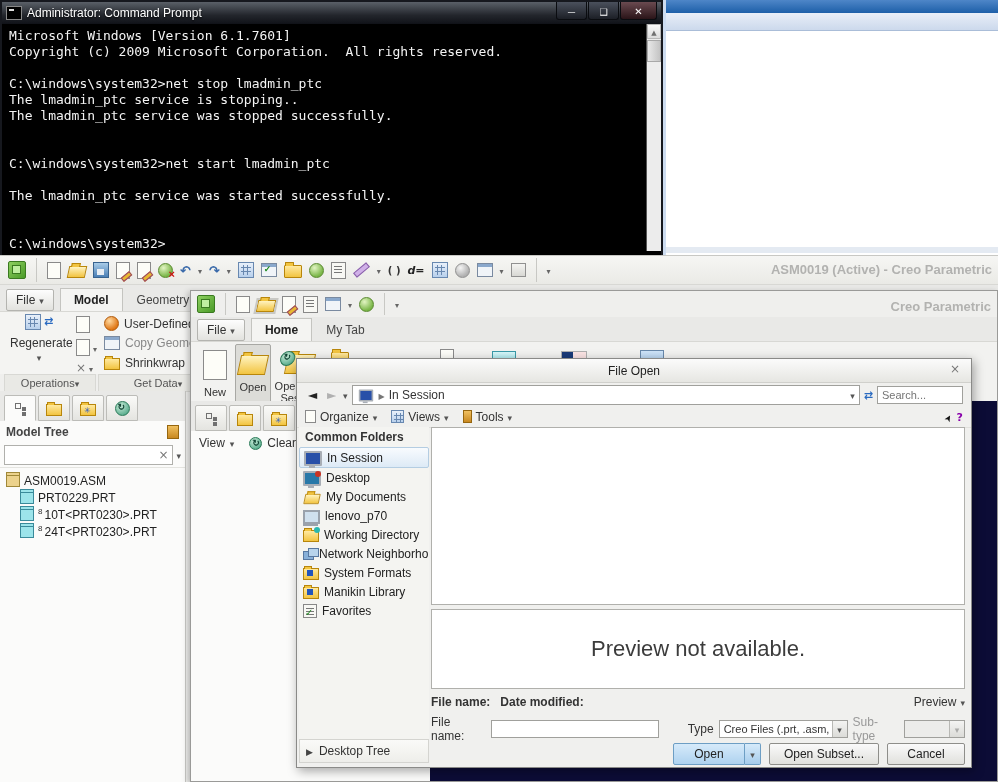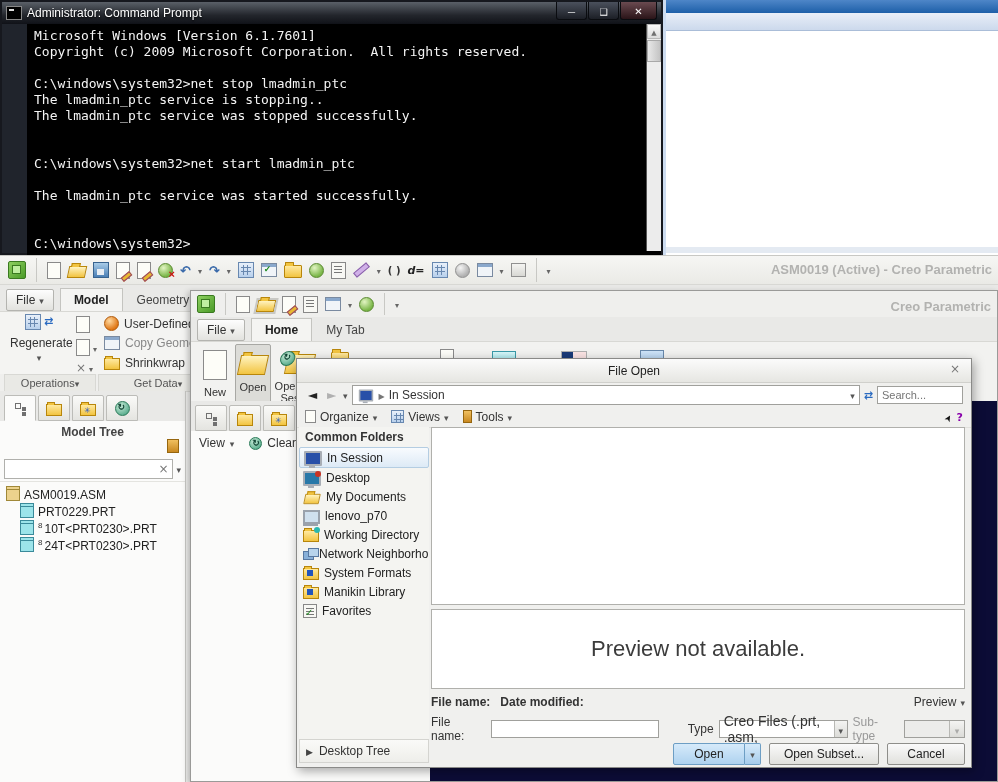--- a/index.html
+++ b/index.html
@@ -83,21 +83,21 @@
   
   #cmd{left:0;top:0;width:663px;height:255px;background:#20242c;border:2px solid #16181e;box-sizing:border-box;}
   #cmd .tb{height:22px;background:linear-gradient(#5a6068,#23262c 60%,#101218);display:flex;align-items:center;padding:0 4px;}
   #cmd .cmdic{width:14px;height:12px;background:#000;border:1px solid #888;margin-right:5px;}
   #cmd .cmdic::after{content:"";position:absolute;left:2px;top:2px;width:5px;height:2px;background:#ddd;}
   #cmd .title{color:#fff;font-size:12px;text-shadow:0 1px 2px #000;}
   .caps{margin-left:auto;display:flex;align-self:flex-start;}
   .cap{width:29px;height:17px;background:linear-gradient(#4a505c,#1c1f26);border:1px solid #0a0c10;border-top:none;
     display:flex;align-items:center;justify-content:center;border-radius:0 0 3px 3px;margin-left:1px;}
   .cap.close{width:35px;background:linear-gradient(#6a4a50,#2a1418);}
-  #cmd .body{position:relative;height:227px;background:#000;padding:4px 32px 0 7px;margin-left:25px;}
+  #cmd .body{position:relative;height:227px;background:#000;padding:4px 32px 0 7px;}
   .cline{font-family:"DejaVu Sans Mono","Liberation Mono",monospace;font-size:13px;line-height:16px;min-height:16px;
     color:#f4f4f4;white-space:pre;}
   #cmd .sbar{position:absolute;right:0;top:0;width:14px;height:227px;background:#ececec;border-left:1px solid #555;}
   #cmd .sbar .up{display:block;height:13px;background:linear-gradient(#fafafa,#dcdcdc);border:1px solid #b8b8b8;text-align:center;line-height:11px;}
   #cmd .sbar .thumb{display:block;height:20px;background:linear-gradient(90deg,#e8e8e8,#c4c4c4);border:1px solid #a8a8a8;margin-top:1px;}
   
   #creo1{left:0;top:255px;width:998px;height:527px;background:#efefed;border-top:1px solid #c8c8c4;}
   #creo1 .qbar{height:28px;display:flex;align-items:center;gap:7px;padding:0 8px;background:linear-gradient(#f6f6f4,#eaeae6);border-bottom:1px solid #d8d8d4;}
   .wtitle{position:absolute;right:6px;top:6px;font-size:13px;font-weight:bold;color:#b2b2b0;}
   .tabrow{display:flex;align-items:flex-end;height:26px;padding-left:4px;background:#e9e9e7;}
@@ -106,21 +106,21 @@
   .tab{padding:4px 13px;font-size:12px;color:#444;border:1px solid transparent;border-bottom:none;}
   .tab.active{background:#f4f4f2;border-color:#c4c4c0;font-weight:bold;color:#222;}
   .ribbon1{position:relative;height:62px;background:#f4f4f2;border-top:1px solid #d8d8d4;}
   .grouplbl{position:absolute;top:62px;height:18px;display:flex;align-items:center;justify-content:center;
     font-size:11px;color:#555;background:#e9e9e5;border:1px solid #d8d8d4;box-sizing:border-box;}
   #creo1 .panelwrap{position:absolute;left:0;top:135px;width:185px;bottom:0;background:#fbfbfa;border-right:1px solid #c8c8c4;}
   .navtabs{display:flex;align-items:flex-end;height:30px;background:#e9e9e7;padding-left:4px;gap:2px;}
   .navtab{width:30px;height:24px;display:flex;align-items:center;justify-content:center;background:linear-gradient(#fafaf8,#e4e4e0);
     border:1px solid #bcbcb8;border-radius:2px 2px 0 0;}
   .navtab.active{background:#fbfbfa;border-bottom-color:#fbfbfa;}
-  .mt-head{display:flex;align-items:center;padding:4px 6px;font-weight:bold;color:#444;flex-direction:column;}
+  .mt-head{display:flex;align-items:center;padding:4px 6px;font-weight:bold;color:#444;}
   .mt-filter{display:flex;align-items:center;gap:3px;padding:2px 4px;}
   .mt-filter .fld{flex:1;height:18px;background:#fff;border:1px solid #b0b0ac;display:flex;align-items:center;justify-content:flex-end;padding-right:4px;}
   .treeitem{display:flex;align-items:center;gap:4px;height:17px;font-size:12px;color:#222;}
   .treeitem .mark{font-size:8px;color:#333;margin-right:-2px;margin-top:-6px;}
   
   #creo2{left:190px;top:290px;width:808px;height:492px;background:#efefed;border:1px solid #9a9a98;box-shadow:-2px 2px 6px rgba(0,0,0,.25);box-sizing:border-box;}
   #creo2 .qbar{height:26px;display:flex;align-items:center;gap:7px;padding:0 6px;}
   #creo2 .tabrow{height:24px;}
   #creo2 .ribbon{position:relative;height:84px;background:#f2f2f0;border-top:1px solid #d8d8d4;border-bottom:1px solid #d0d0cc;}
   .bigbtn{position:absolute;top:2px;width:36px;height:78px;display:flex;flex-direction:column;align-items:center;justify-content:flex-start;
@@ -150,21 +150,21 @@
   .sbitem{display:flex;align-items:center;gap:5px;height:19px;padding:0 4px;white-space:nowrap;font-size:12px;color:#222;}
   .sbitem.sel{background:linear-gradient(#f8fbfe,#ddeaf6);border:1px solid #b4cde2;border-radius:2px;}
   #dlg .flist{position:absolute;left:134px;top:68px;width:534px;height:178px;background:#fff;border:1px solid #b0b0ac;box-sizing:border-box;}
   #dlg .fprev{position:absolute;left:134px;top:250px;width:534px;height:80px;background:#fff;border:1px solid #b0b0ac;box-sizing:border-box;
     display:flex;align-items:center;justify-content:center;}
   .prevmsg{font-size:22px;color:#3c3c3c;}
   #dlg .inforow{position:absolute;left:134px;top:332px;width:534px;height:22px;display:flex;align-items:center;gap:10px;font-weight:bold;color:#333;}
   #dlg .inforow .right{margin-left:auto;display:flex;align-items:center;gap:4px;font-weight:normal;color:#333;}
   #dlg .formrow{position:absolute;left:134px;top:358px;width:534px;height:24px;display:flex;align-items:center;gap:5px;}
   .tfield{height:18px;background:#fff;border:1px solid #a0a09c;box-sizing:border-box;}
-  .dsel{height:18px;background:#fff;border:1px solid #a0a09c;display:flex;align-items:center;box-sizing:border-box;font-size:14px;}
+  .dsel{height:18px;background:#fff;border:1px solid #a0a09c;display:flex;align-items:center;box-sizing:border-box;font-size:11px;}
   .dsel .dd{margin-left:auto;width:14px;height:100%;background:linear-gradient(#f4f4f2,#dcdcd8);border-left:1px solid #b8b8b4;
     display:flex;align-items:center;justify-content:center;}
   .dsel.dis{background:#ececea;}
   .gray{color:#999;}
   #dlg .btnrow{position:absolute;left:134px;top:384px;width:534px;height:22px;display:flex;align-items:center;justify-content:flex-end;gap:8px;}
   .btn{height:22px;padding:0 14px;display:flex;align-items:center;justify-content:center;font-size:12px;color:#222;
     background:linear-gradient(#fafafa,#e0e0dc);border:1px solid #8e8e8a;border-radius:2px;box-sizing:border-box;}
   .splitbtn{display:flex;}
   .splitbtn .main{width:72px;background:linear-gradient(#d6eafa,#aed2ef);border:1px solid #6d9ec4;border-radius:2px 0 0 2px;}
   .splitbtn .arr{width:15px;background:linear-gradient(#d6eafa,#a6ccec);border:1px solid #6d9ec4;border-left:none;border-radius:0 2px 2px 0;

